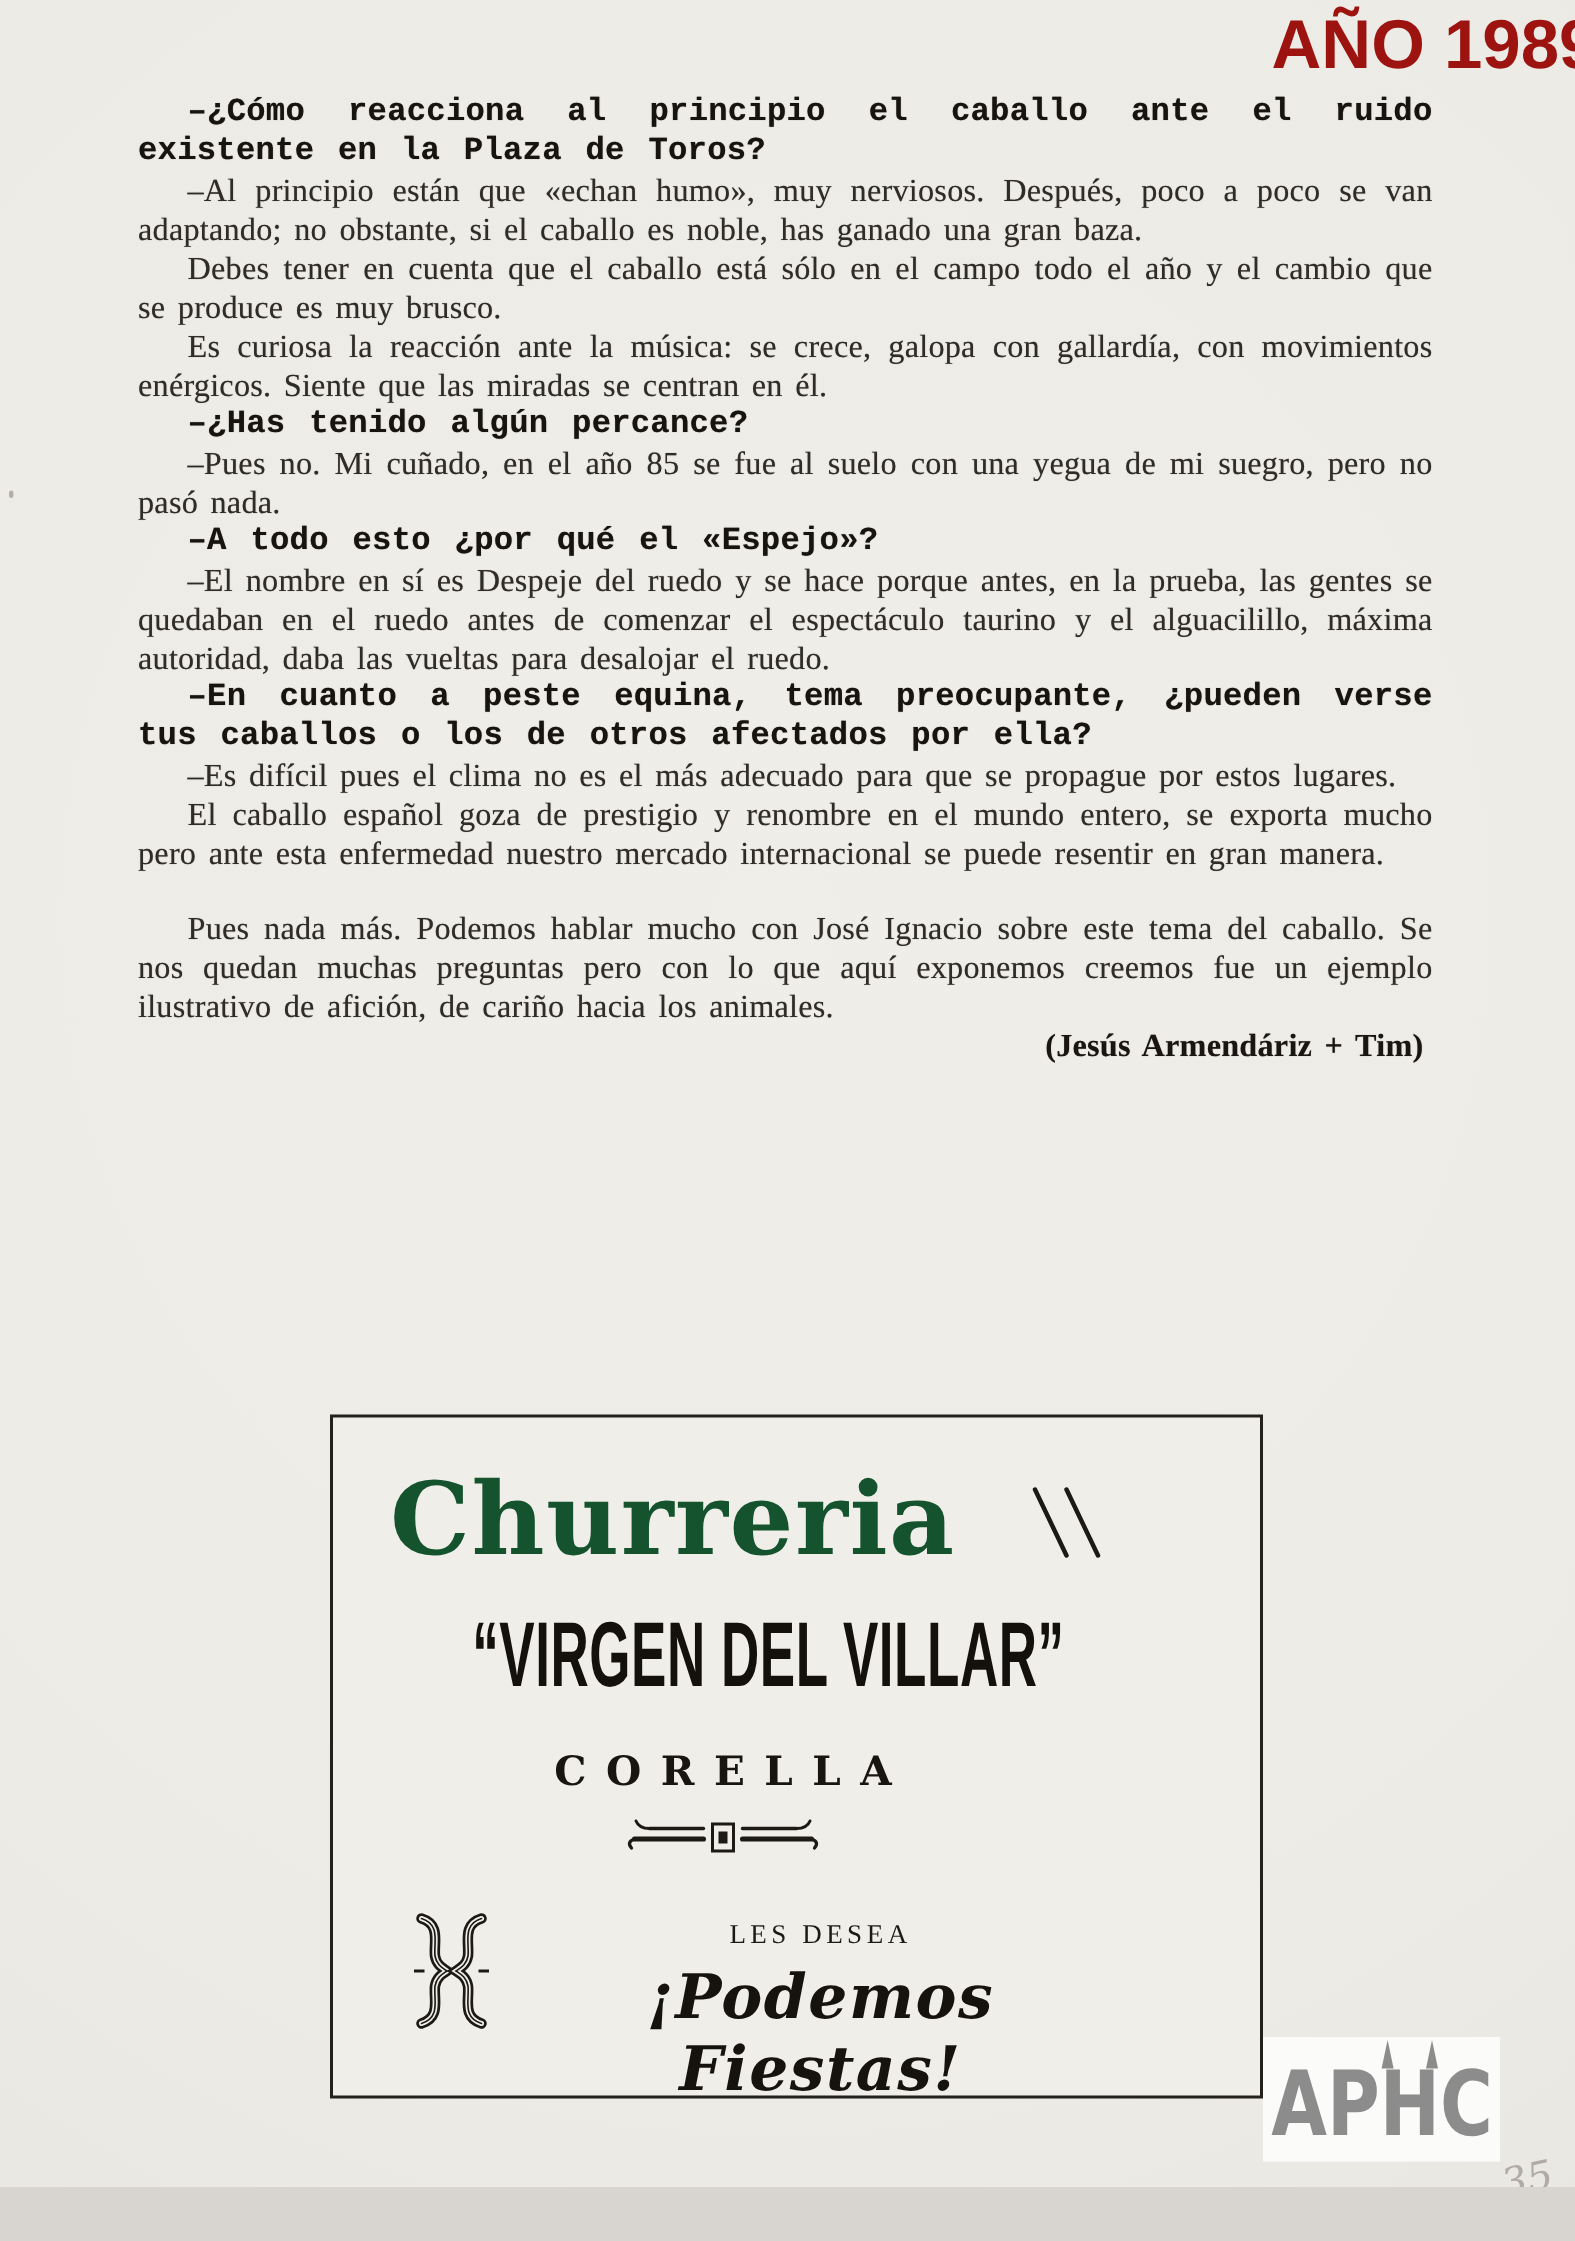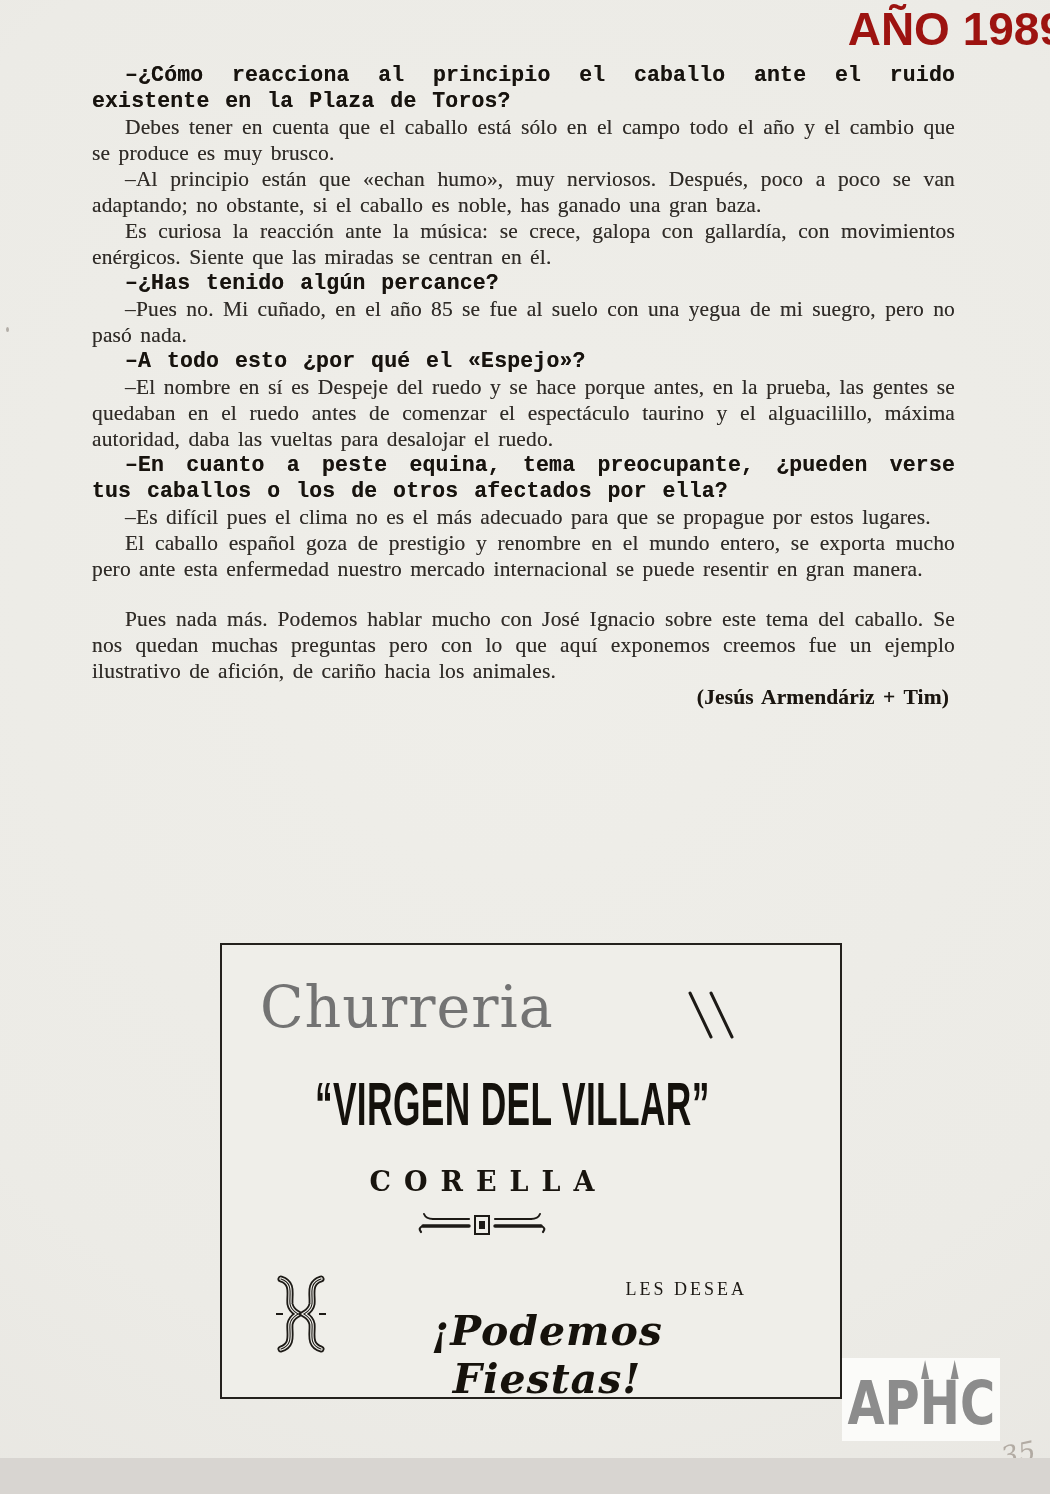--- a/index.html
+++ b/index.html
@@ -47,23 +47,23 @@
   .ad-box{
     position:absolute; left:220px; top:943px;
     width:622px; height:456px;
     border:2.5px solid #24211d;
     box-sizing:border-box;
     background:linear-gradient(160deg,#f0efea 0%, #edecd e 100%);
     background:#efeee9;
   }
   .ad-business{
     position:absolute; left:38px; top:34px;
-    font-family:"DejaVu Serif", serif; font-weight:400;
-    font-size:57px; line-height:1; letter-spacing:1px;
-    color:#737373;
+    font-family:"DejaVu Serif", serif; font-weight:700;
+    font-size:67px; line-height:1; letter-spacing:1px;
+    color:#14532d;
   }
   .ad-slashes{position:absolute; left:464px; top:46px;}
   .ad-name{
     position:absolute; left:0; top:128px; width:520px;
     text-align:center; white-space:nowrap;
   }
   .ad-name span{
     display:inline-block;
     font-family:"Liberation Sans", sans-serif; font-weight:700;
     font-size:52px; line-height:1;
@@ -77,21 +77,21 @@
     font-size:27px; letter-spacing:13px; color:#18140e;
   }
   .ad-divider{position:absolute; left:195px; top:262px;}
   .ad-ornament{position:absolute; left:52px; top:330px;}
   .ad-greeting{
     position:absolute; left:125px; top:334px; width:400px;
     text-align:center;
   }
   .ad-greeting .intro{
     font-family:"Liberation Serif", serif;
-    font-size:18px; letter-spacing:3px; color:#1d1914;text-align:right;
+    font-size:18px; letter-spacing:3px; color:#1d1914;
   }
   .ad-greeting .script{
     margin-top:7px;
     font-family:"DejaVu Serif", serif; font-style:italic; font-weight:700;
     font-size:41px; letter-spacing:1px; color:#16120c;
   }
   
   .aphc{
     position:absolute; left:842px; top:1358px;
     width:158px; height:83px;
@@ -143,22 +143,22 @@
 </style>
 </head>
 <body>
 
 <div class="page">
 
   <div class="year">AÑO 1989</div>
 
   <div class="article">
     <p class="q">–¿Cómo reacciona al principio el caballo ante el ruido existente en la Plaza de Toros?</p>
+    <p>–Al principio están que «echan humo», muy nerviosos. Después, poco a poco se van adaptando; no obstante, si el caballo es noble, has ganado una gran baza.</p>
     <p>Debes tener en cuenta que el caballo está sólo en el campo todo el año y el cambio que se produce es muy brusco.</p>
-    <p>–Al principio están que «echan humo», muy nerviosos. Después, poco a poco se van adaptando; no obstante, si el caballo es noble, has ganado una gran baza.</p>
     <p>Es curiosa la reacción ante la música: se crece, galopa con gallardía, con movimientos enérgicos. Siente que las miradas se centran en él.</p>
     <p class="q">–¿Has tenido algún percance?</p>
     <p>–Pues no. Mi cuñado, en el año 85 se fue al suelo con una yegua de mi suegro, pero no pasó nada.</p>
     <p class="q">–A todo esto ¿por qué el «Espejo»?</p>
     <p>–El nombre en sí es Despeje del ruedo y se hace porque antes, en la prueba, las gentes se quedaban en el ruedo antes de comenzar el espectáculo taurino y el alguacilillo, máxima autoridad, daba las vueltas para desalojar el ruedo.</p>
     <p class="q">–En cuanto a peste equina, tema preocupante, ¿pueden verse tus caballos o los de otros afectados por ella?</p>
     <p>–Es difícil pues el clima no es el más adecuado para que se propague por estos lugares.</p>
     <p>El caballo español goza de prestigio y renombre en el mundo entero, se exporta mucho pero ante esta enfermedad nuestro mercado internacional se puede resentir en gran manera.</p>
     <p class="gap">Pues nada más. Podemos hablar mucho con José Ignacio sobre este tema del caballo. Se nos quedan muchas preguntas pero con lo que aquí exponemos creemos fue un ejemplo ilustrativo de afición, de cariño hacia los animales.</p>
     <p class="signature">(Jesús Armendáriz + Tim)</p>

